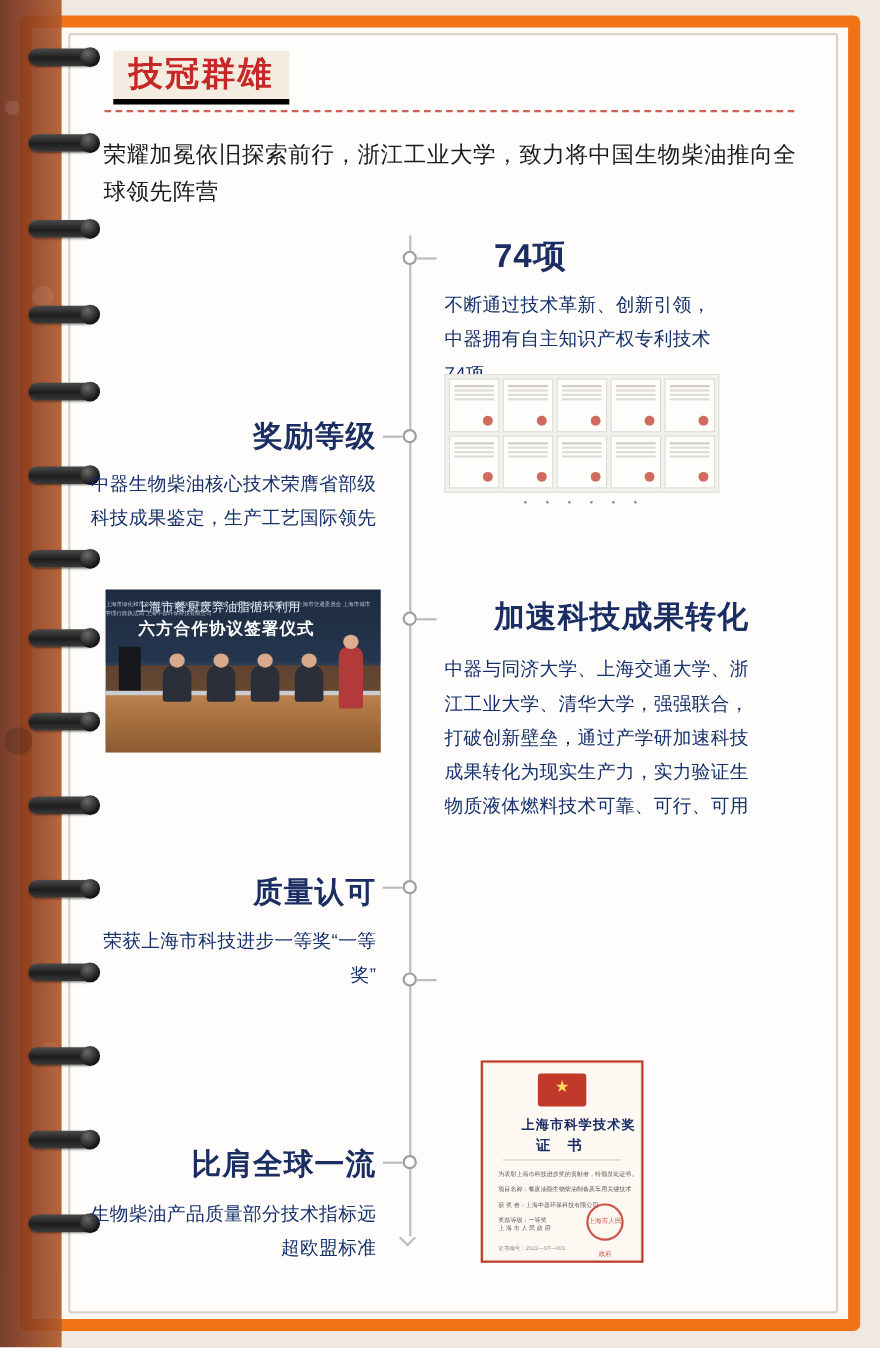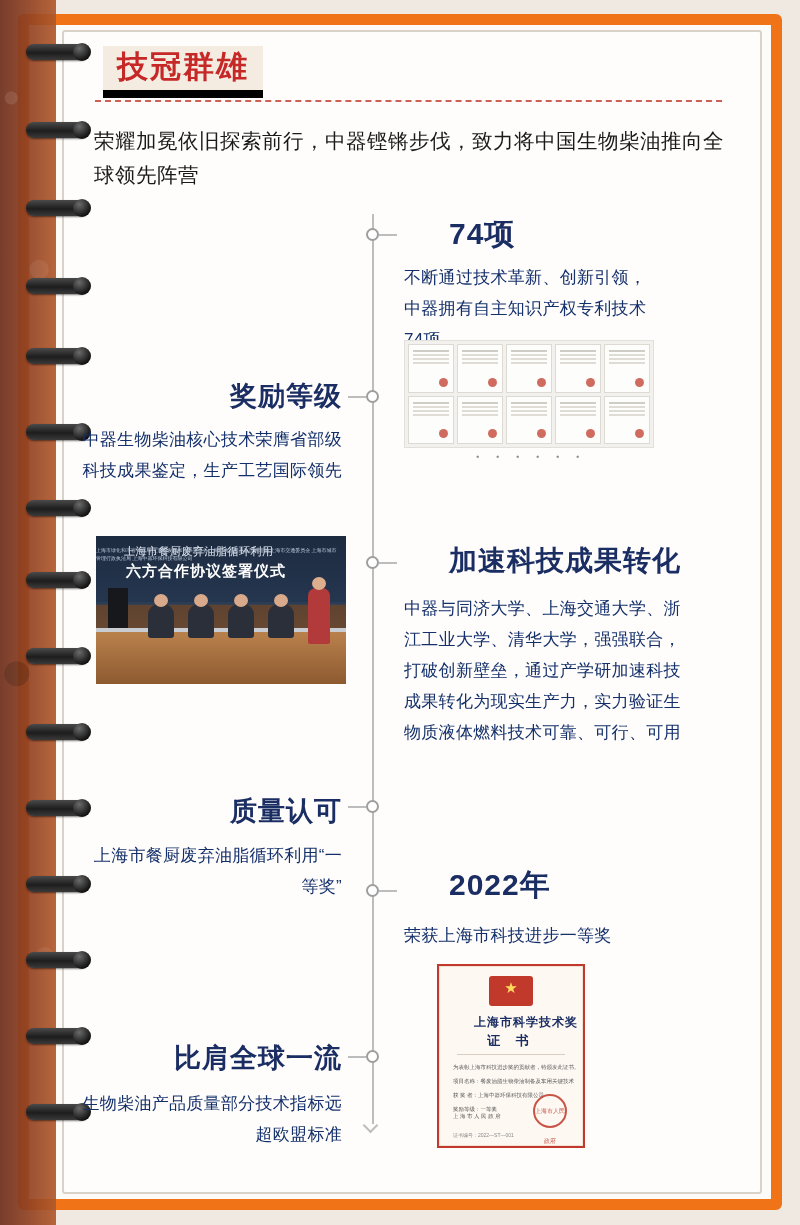--- a/index.html
+++ b/index.html
@@ -67,21 +67,21 @@
     width: 18px; height: 18px;
     border-radius: 50%;
     background: radial-gradient(circle at 35% 30%, #6a6a6a, #141414 70%);
   }
   
   .title-wrap {
     position: absolute;
     left: 103px; top: 46px;
     padding: 4px 14px 6px 14px;
     background: #f4ece0;
-    border-bottom: 8px solid #000000;
+    border-bottom: 5px solid #000000;
   }
   .title {
     font-size: 31px;
     font-weight: bold;
     color: #c62828;
     letter-spacing: 2px;
     line-height: 1.1;
     white-space: nowrap;
   }
   .dash-rule {
@@ -363,21 +363,21 @@
   <div class="ring" style="top:800px"></div>
   <div class="ring" style="top:876px"></div>
   <div class="ring" style="top:952px"></div>
   <div class="ring" style="top:1028px"></div>
   <div class="ring" style="top:1104px"></div>
 
   <div class="title-wrap">
     <div class="title">技冠群雄</div>
   </div>
   <div class="dash-rule"></div>
-  <div class="lede">荣耀加冕依旧探索前行，中器铿锵步伐，致力将中国生物柴油推向全球领先阵营</div>
+  <div class="lede">荣耀加冕依旧探索前行，浙江工业大学，致力将中国生物柴油推向全球领先阵营</div>
 
   <div class="axis"></div>
   <div class="axis-arrow"></div>
 
   <div class="node" style="top:228px"></div>
   <div class="tick" style="left:379px; top:234px; width:18px"></div>
 
   <div class="node" style="top:390px"></div>
   <div class="tick" style="left:348px; top:396px; width:18px"></div>
 
@@ -443,24 +443,22 @@
       </div>
     <div class="usher">
         <i></i>
       </div>
   </div>
 
   <div class="blk h-right" style="left:404px; top:545px; width:300px">加速科技成果转化</div>
   <div class="blk h-left" style="left:80px; top:793px; width:262px">质量认可</div>
 
   <div class="blk p-body" style="left:404px; top:593px; width:288px">中器与同济大学、上海交通大学、浙江工业大学、清华大学，强强联合，打破创新壁垒，通过产学研加速科技成果转化为现实生产力，实力验证生物质液体燃料技术可靠、可行、可用</div>
-  <div class="blk p-body left-al" style="left:80px; top:840px; width:262px">上海市餐厨废弃油脂循环利用“一等奖”</div>
-
-  <div class="blk h-right big" style="left:404px; top:868px; width:280px">2022年</div>
-  <div class="blk p-body" style="left:404px; top:920px; width:290px">荣获上海市科技进步一等奖</div>
+  <div class="blk p-body left-al" style="left:80px; top:840px; width:262px">荣获上海市科技进步一等奖“一等奖”</div>
+
 
   <div class="cert-big">
     <div class="emblem"></div>
     <div class="ct1">上海市科学技术奖</div>
     <div class="ct2">证 书</div>
     <div class="rule"></div>
     <div class="line" style="top:98px">为表彰上海市科技进步奖的贡献者，特颁发此证书。</div>
     <div class="line" style="top:112px">项目名称：餐废油脂生物柴油制备及车用关键技术</div>
     <div class="line" style="top:126px">获 奖 者：上海中器环保科技有限公司</div>
     <div class="line" style="top:140px">奖励等级：一等奖</div>

